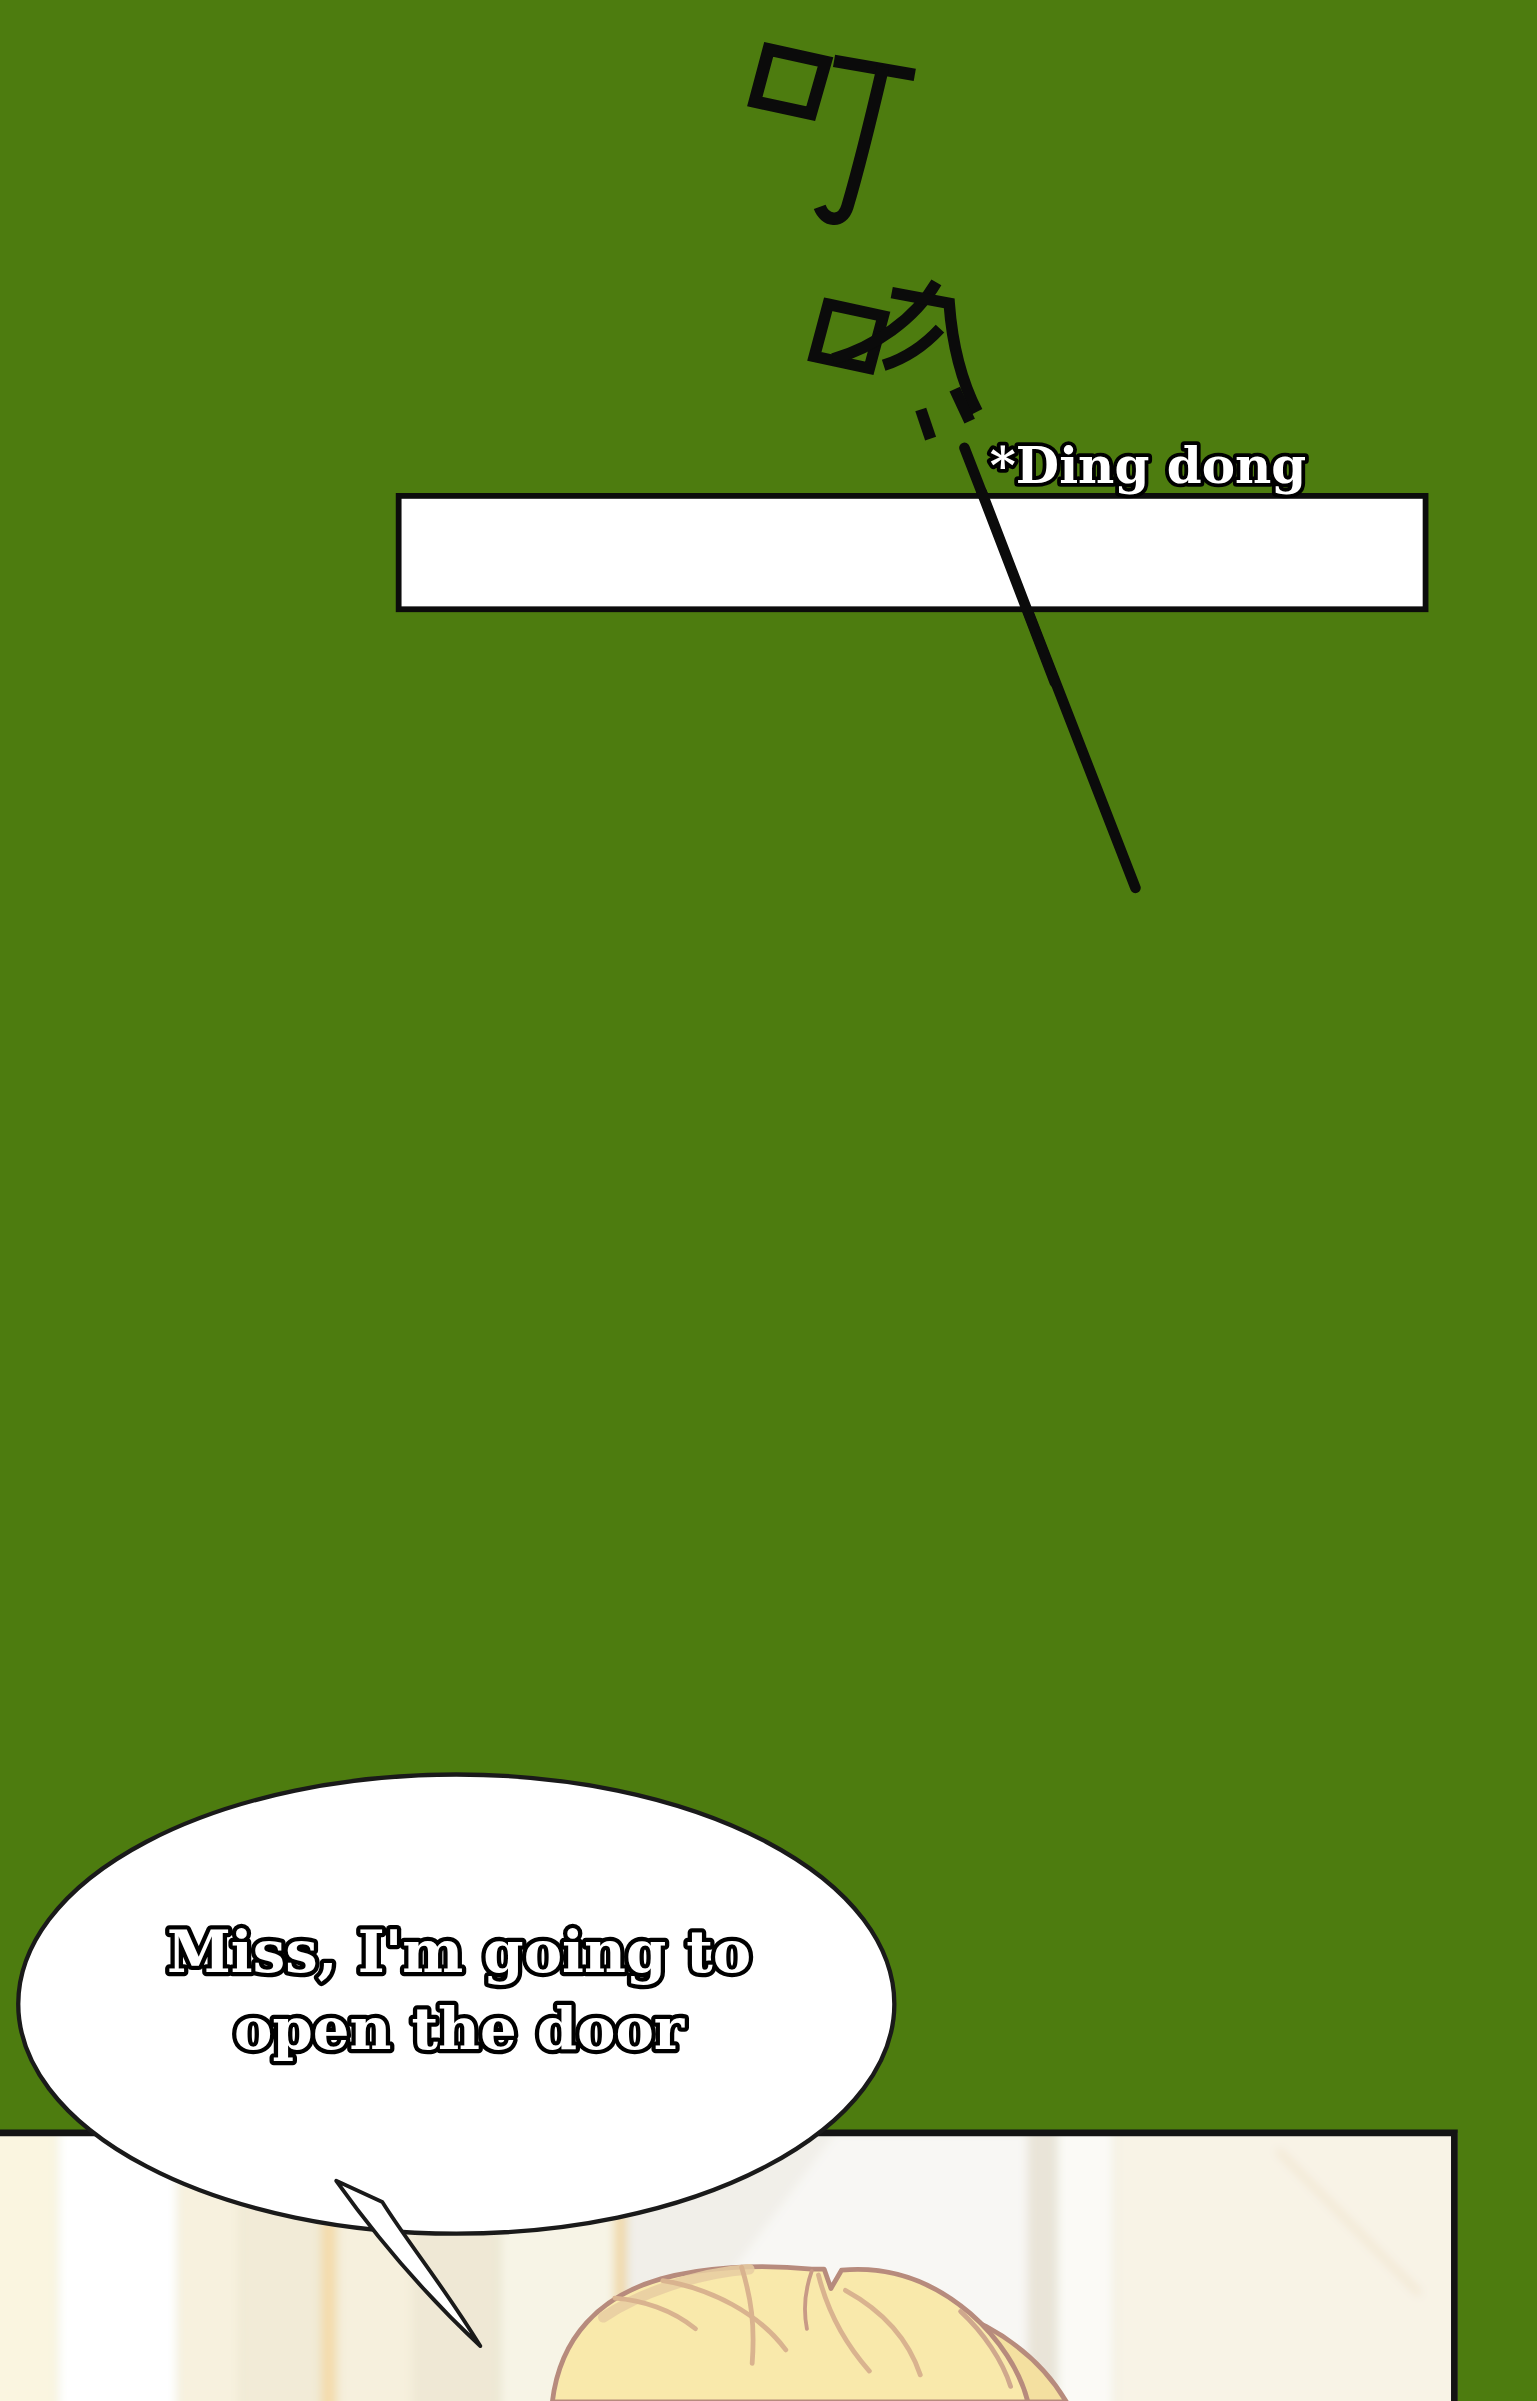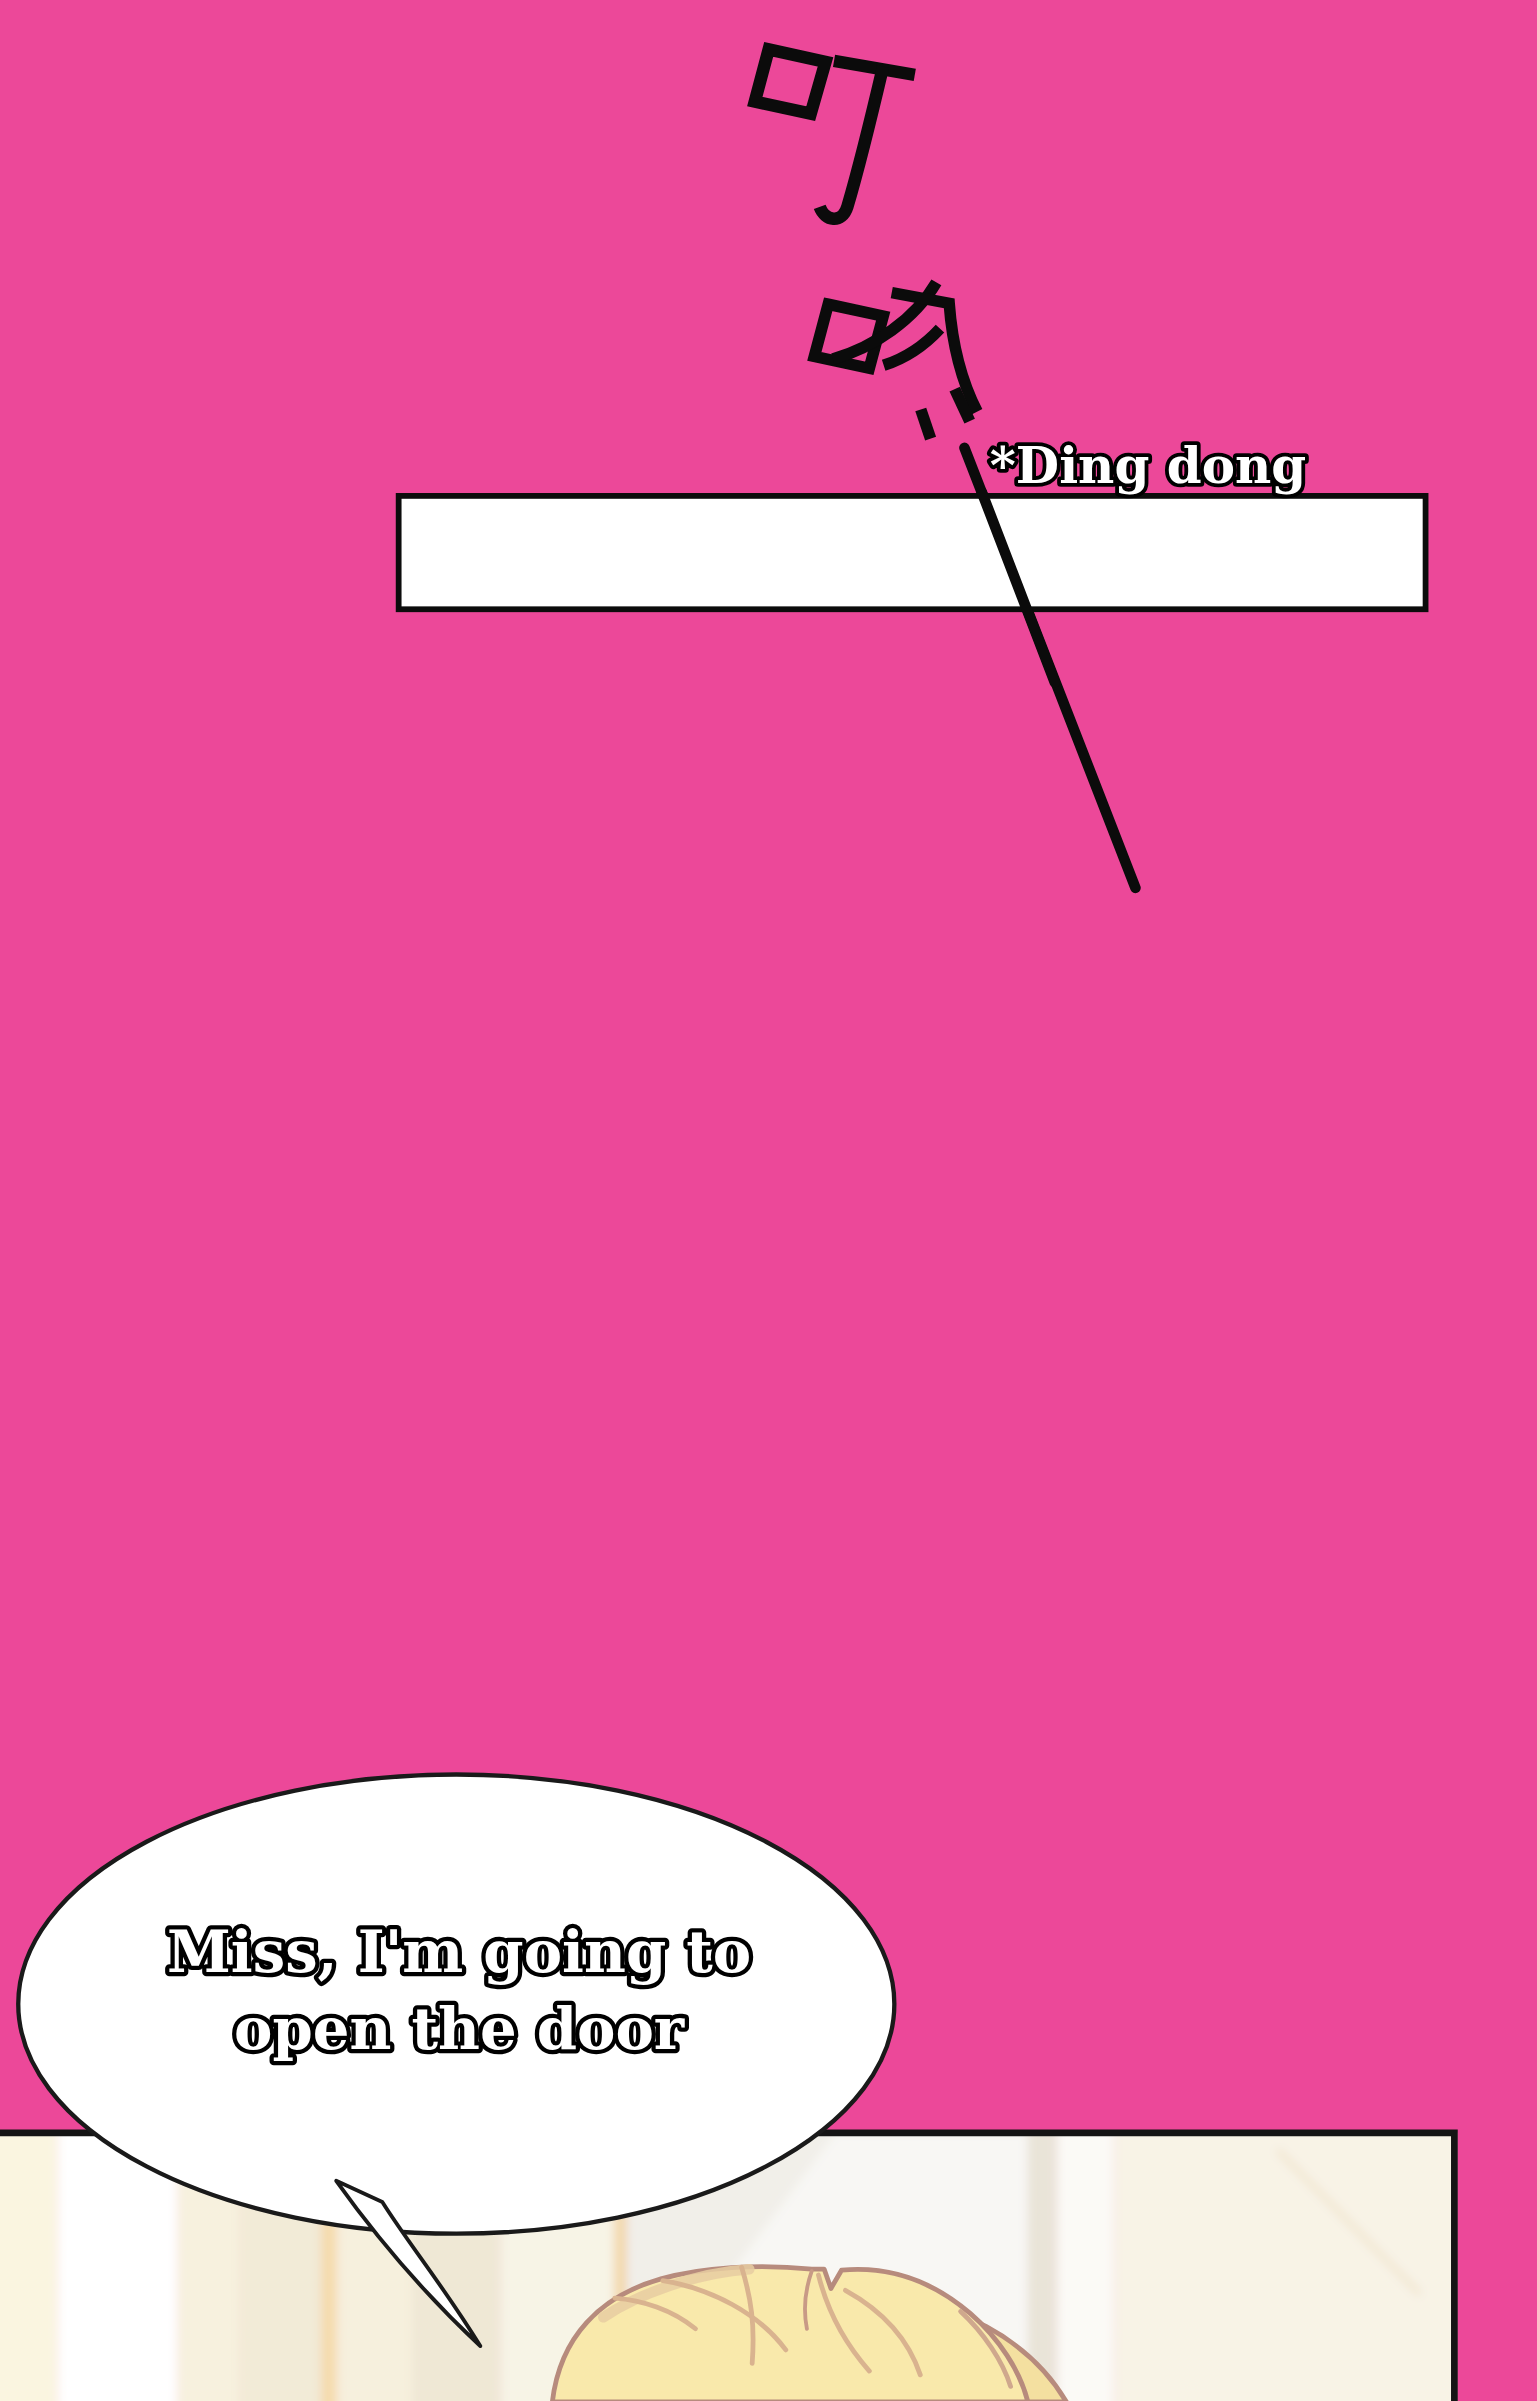--- a/index.html
+++ b/index.html
@@ -1,19 +1,19 @@
 <!DOCTYPE html>
 <html><head>
 <meta charset="utf-8">
 <style>
   html,body{margin:0;padding:0;background:#ffffff;}
   .page{
     position:relative;
     width:1537px;height:2402px;
-    background:#ec4899;
+    background:#4d7c0f;
     overflow:hidden;
     font-family:"DejaVu Serif", serif;
   }
   .page svg{position:absolute;left:0;top:0;}
   .sfx-translation, .bubble-text{
     font-family:"DejaVu Serif", serif;
     font-weight:bold;
   }
   .sr-only{
     position:absolute;

